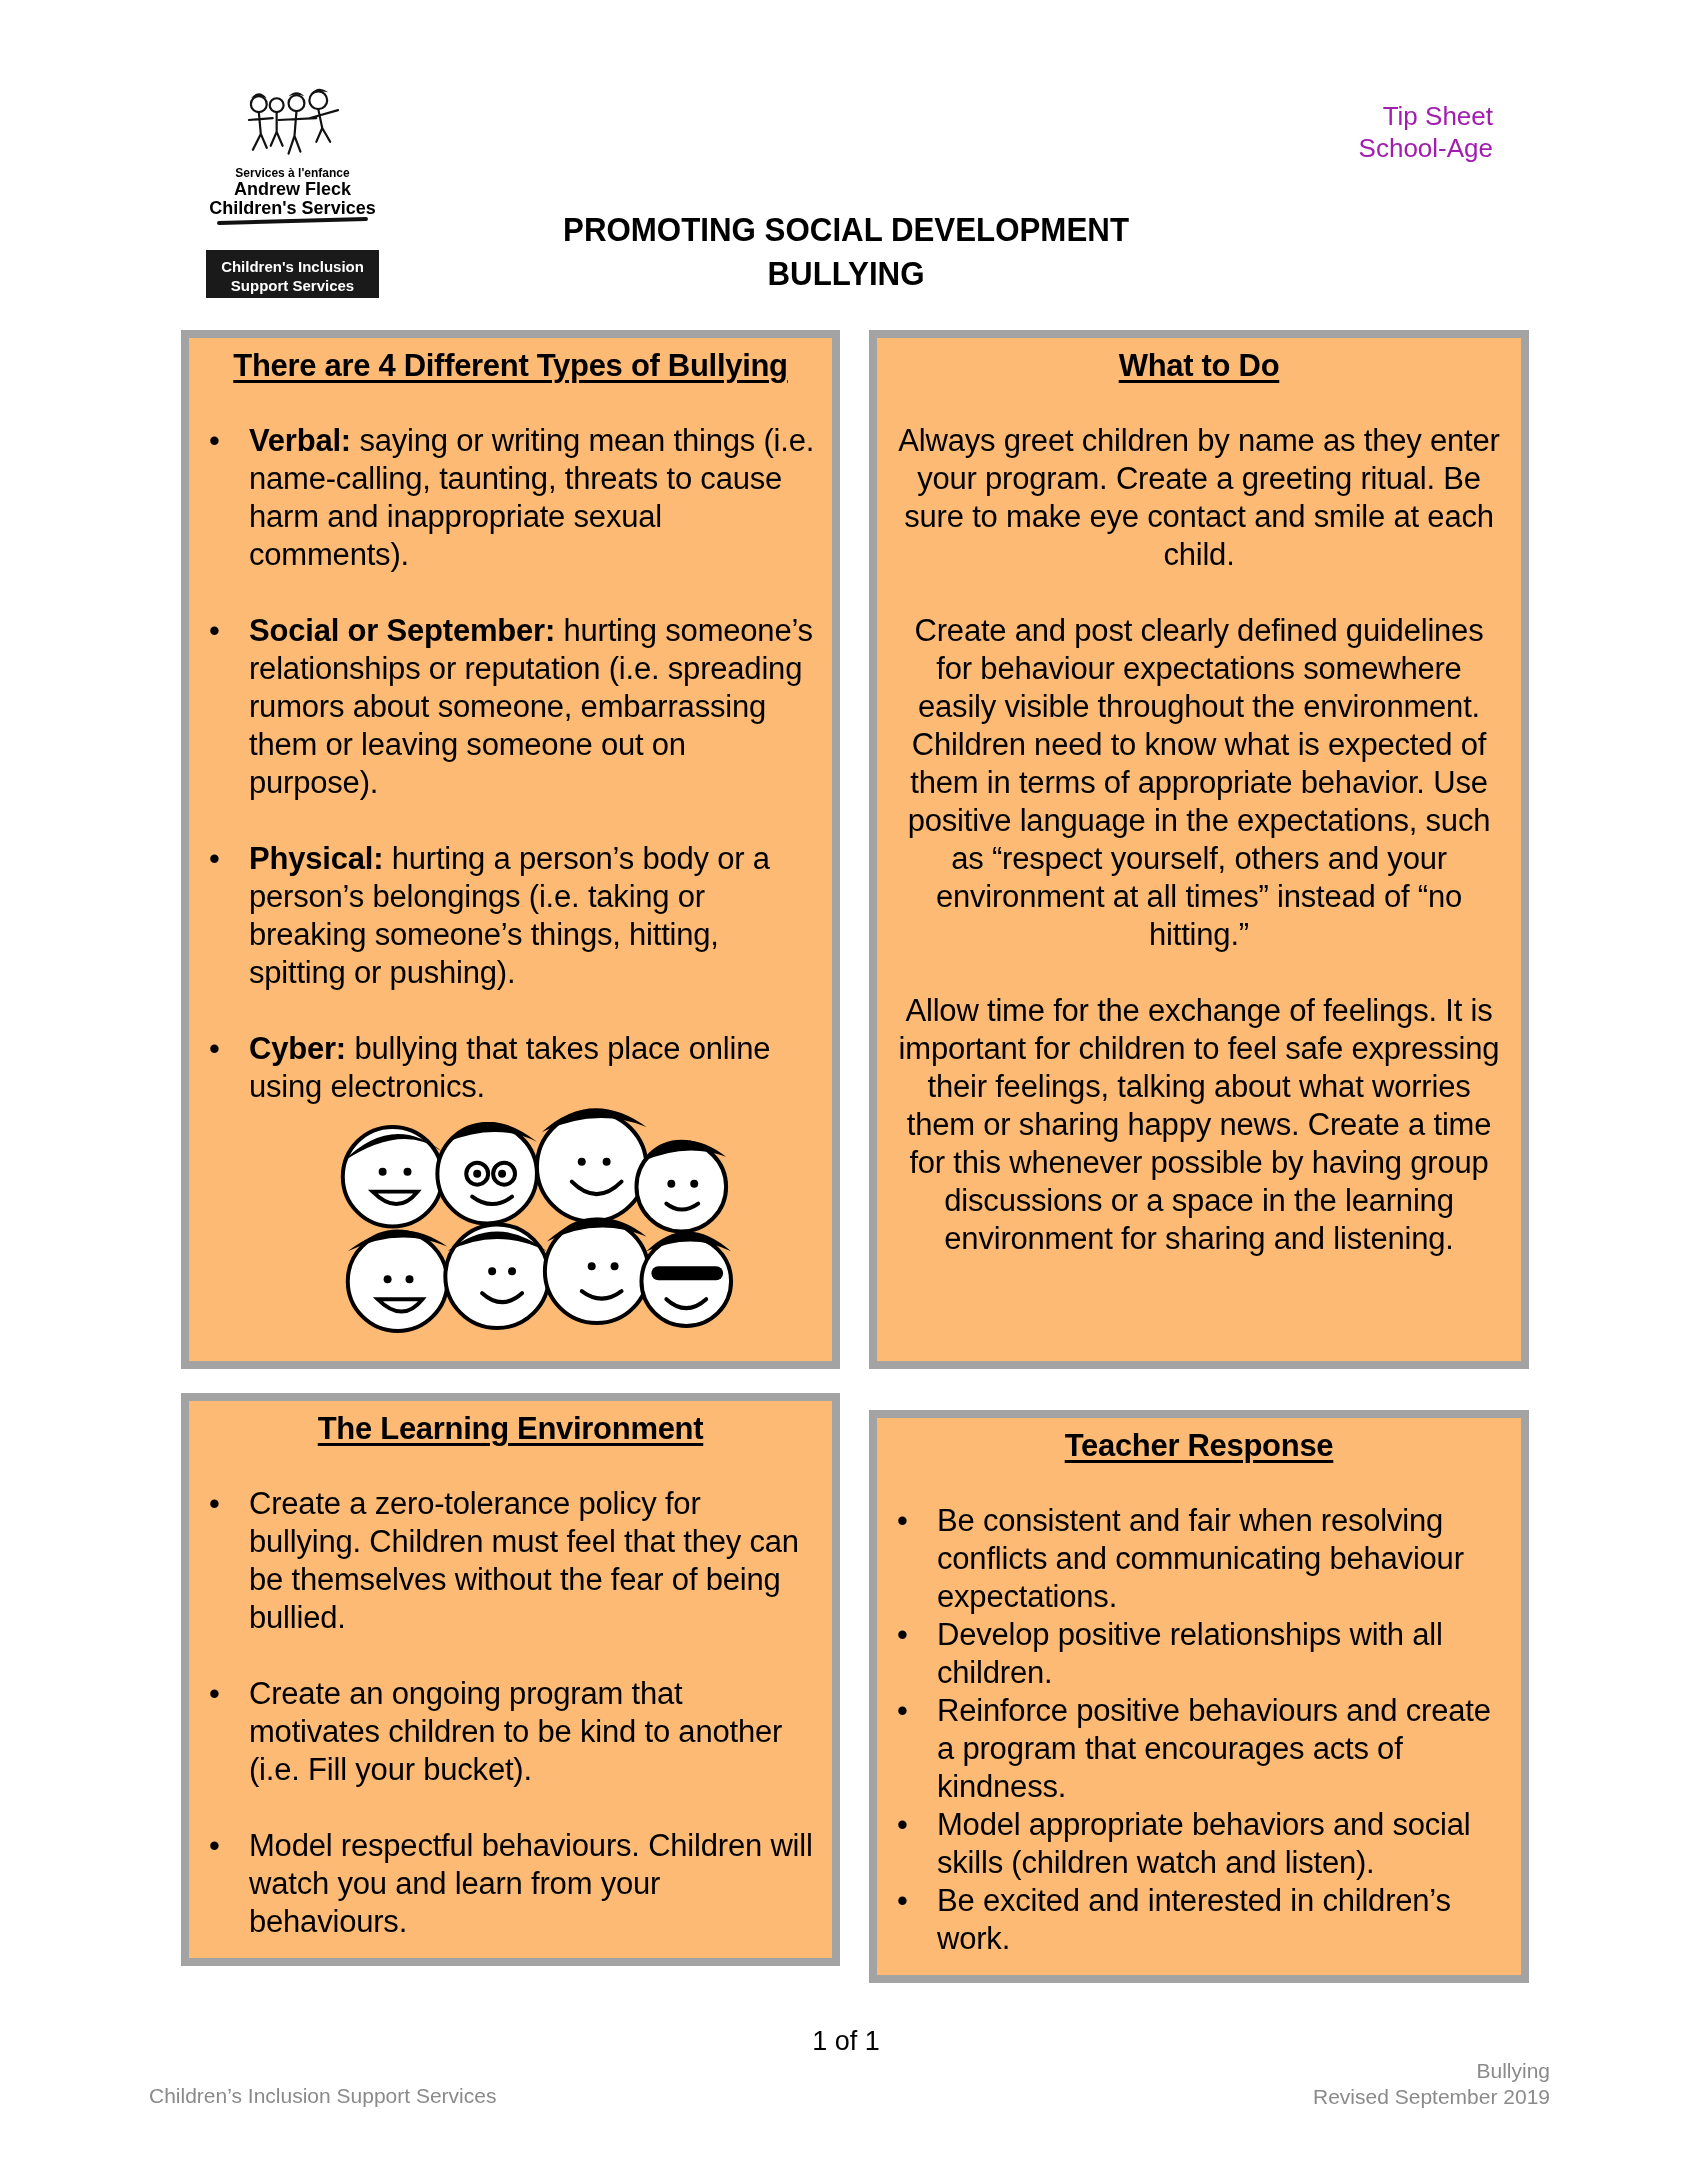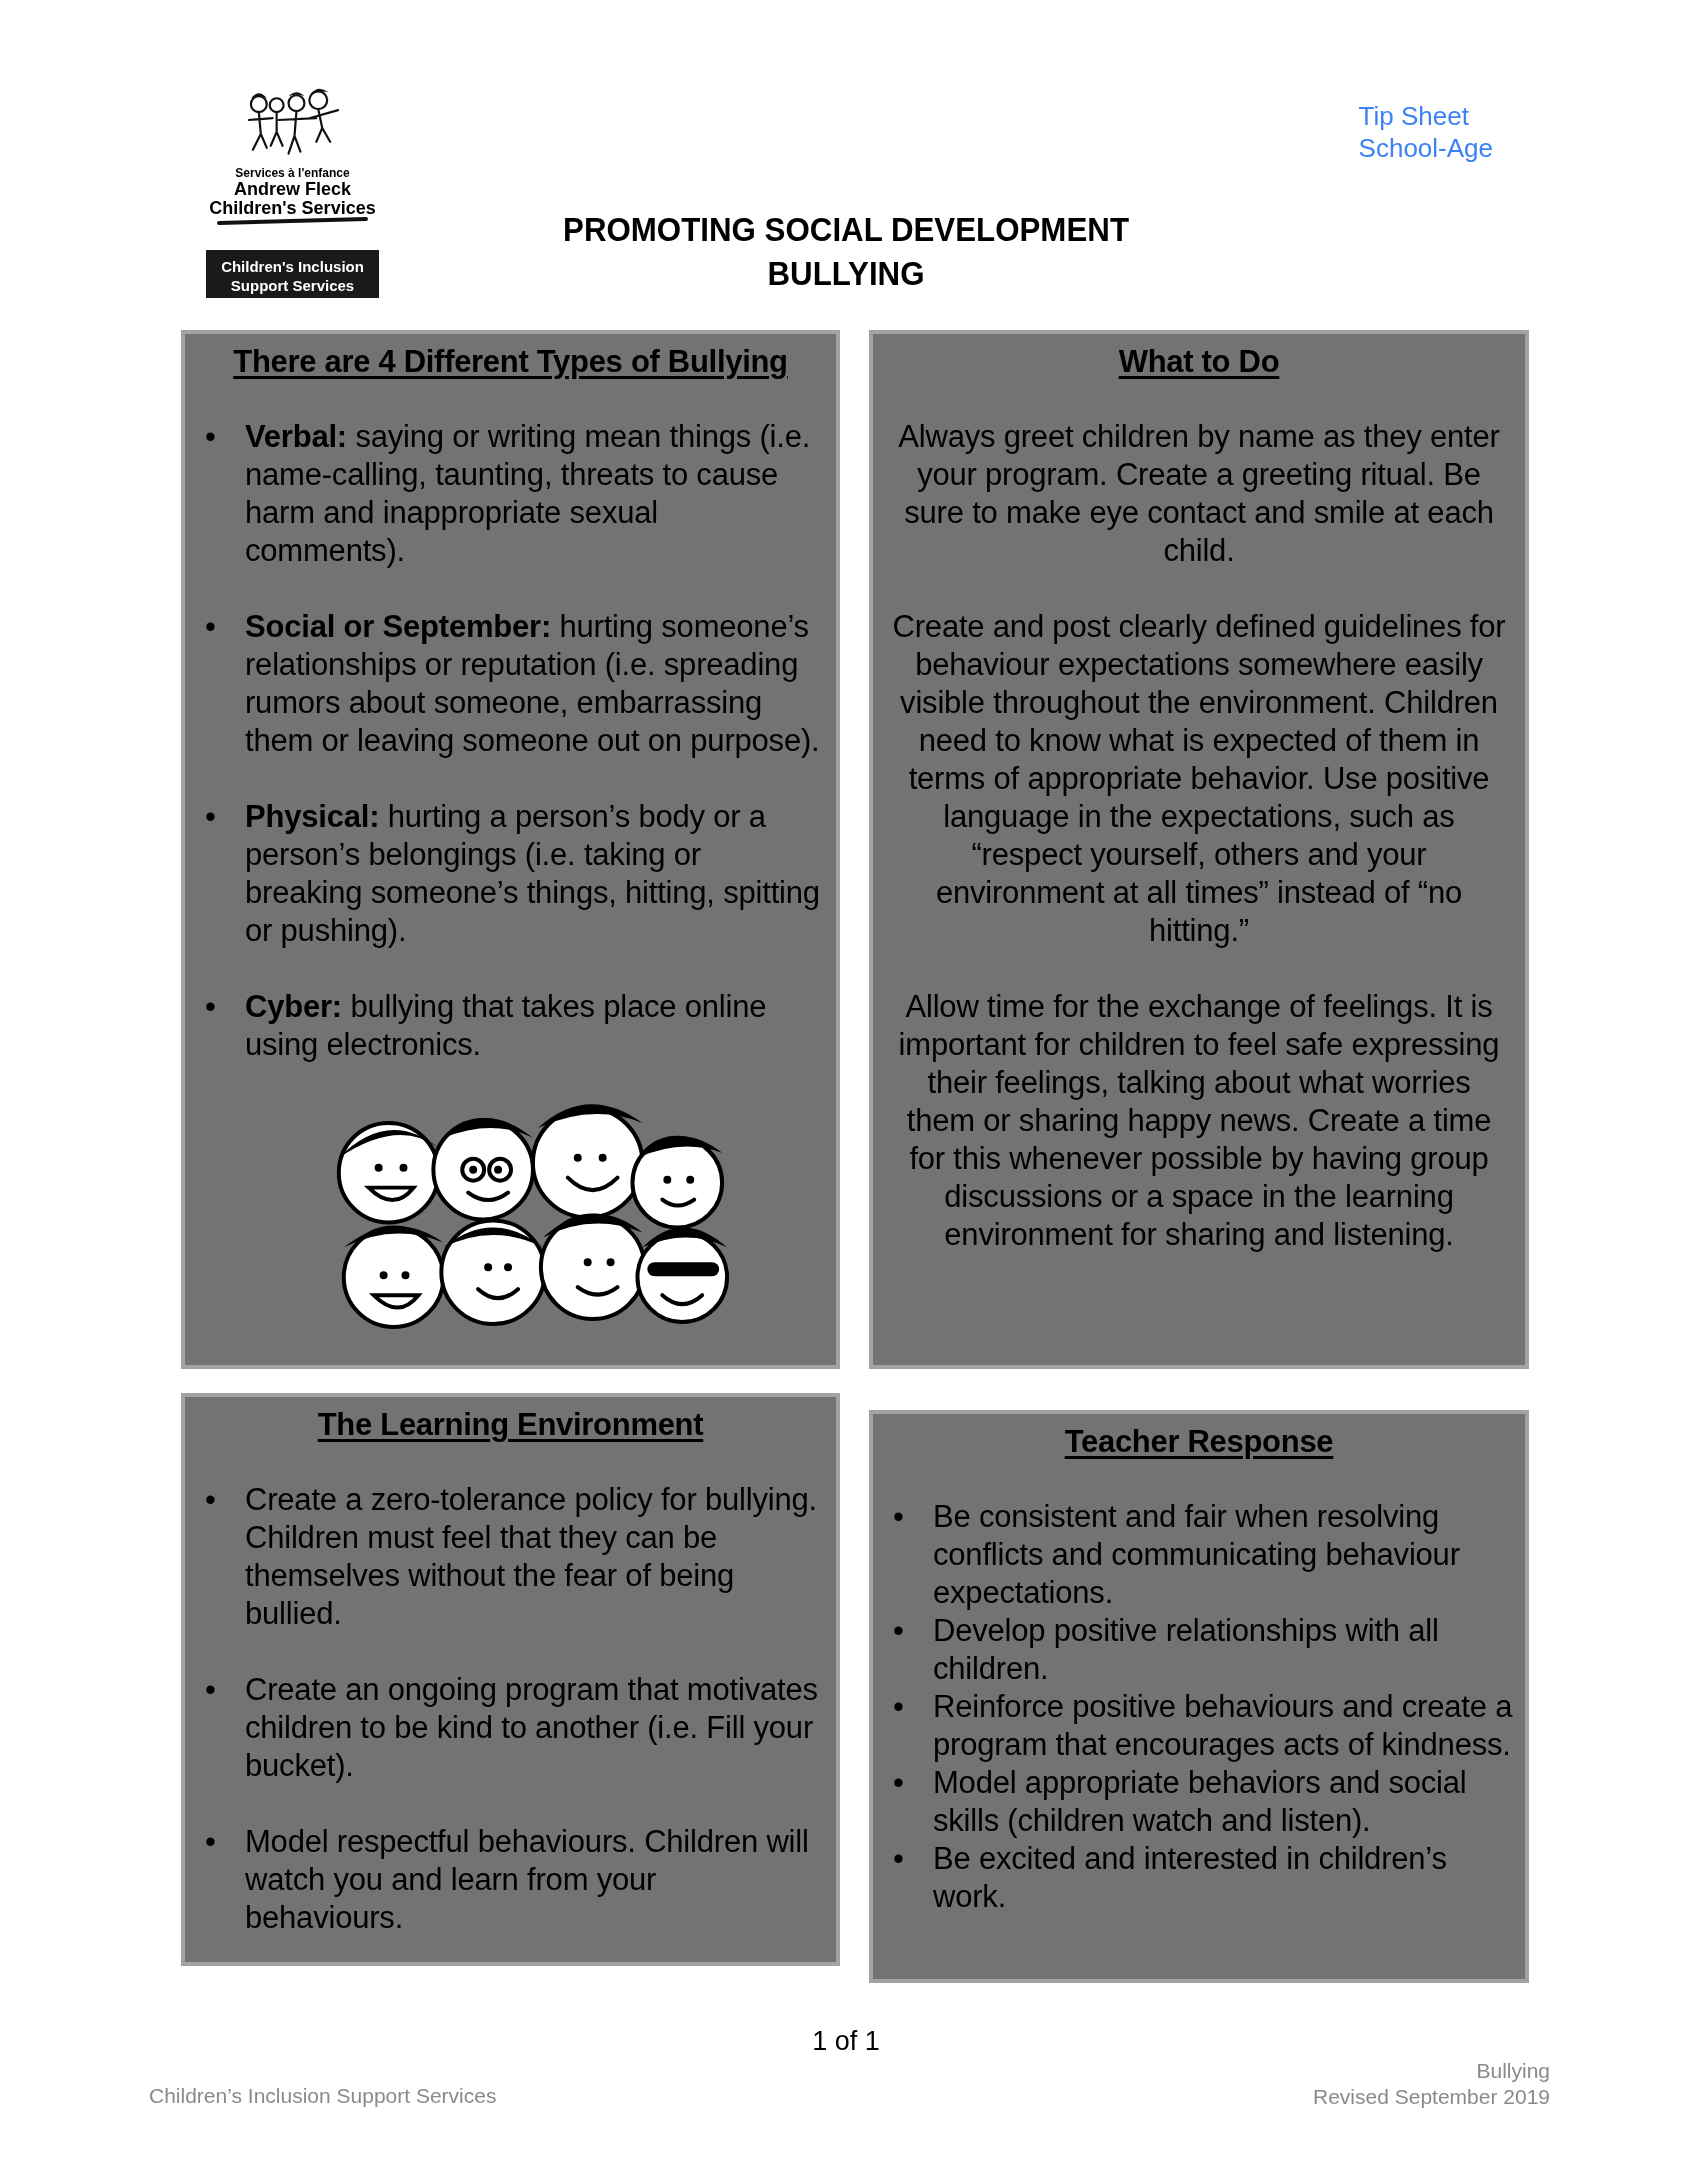--- a/index.html
+++ b/index.html
@@ -13,27 +13,27 @@
   .logo .org-en { position: absolute; left: 0; width: 179px; top: 92px; text-align: center;
                   font-size: 18px; font-weight: bold; line-height: 19px; }
   .logo .brush { position: absolute; left: 14px; top: 131px; width: 151px; height: 4px;
                  background: #111; border-radius: 2px; transform: rotate(-1.5deg); }
   .logo .since { position: absolute; left: 0; width: 179px; top: 138px; text-align: center;
                  font-size: 10px; line-height: 11px; margin-top: 44px; }
   .logo .band { position: absolute; left: 3px; top: 162px; width: 173px; height: 48px;
                 background: #1a1a1a; color: #fff; text-align: center; font-weight: bold;
                 font-size: 15px; line-height: 19px; padding-top: 7px; box-sizing: border-box; }
 
-  .tip { position: absolute; right: 199px; top: 100px; color: #3b82f6;
+  .tip { position: absolute; right: 199px; top: 100px; text-align: right; color: #a21caf;
          font-size: 26px; line-height: 32px; }
 
   .title { position: absolute; left: 0; width: 1692px; top: 207px; text-align: center;
            font-size: 34px; font-weight: bold; line-height: 44px; transform: scaleX(0.92); }
 
-  .box { position: absolute; border: 4px solid #a3a3a3; box-sizing: border-box; background: #737373; }
+  .box { position: absolute; border: 8px solid #a3a3a3; box-sizing: border-box; background: #fdba74; }
   .b1 { left: 181px; top: 330px; width: 659px; height: 1039px; }
   .b2 { left: 869px; top: 330px; width: 660px; height: 1039px; }
   .b3 { left: 181px; top: 1393px; width: 659px; height: 573px; }
   .b4 { left: 869px; top: 1410px; width: 660px; height: 573px; }
 
   .box h2 { margin: 10px 0 0 0; text-align: center; font-size: 31px; font-weight: bold;
             text-decoration: underline; text-underline-offset: 4px; text-decoration-thickness: 3px;
             letter-spacing: -0.3px; }
 
   ul.bl { list-style: none; margin: 0; padding: 0; }

